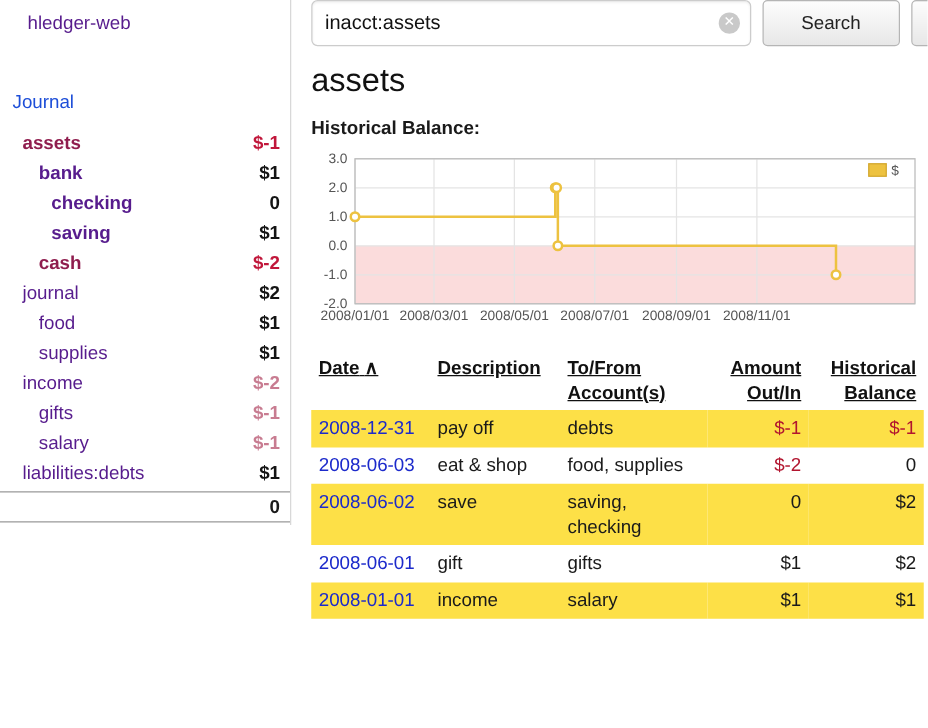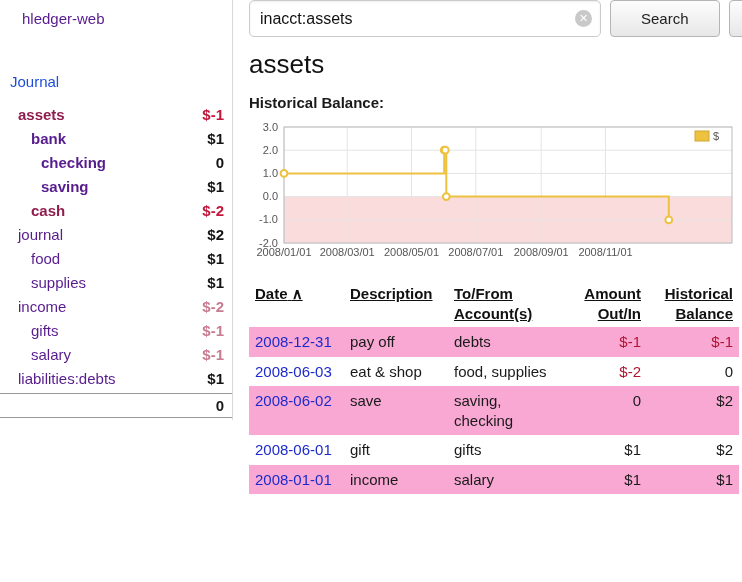--- a/index.html
+++ b/index.html
@@ -51,21 +51,21 @@
   }
   h2 { font-size: 26px; font-weight: normal; margin: 12px 0 14px; color: #111; }
   .chart-label { font-weight: bold; margin: 10px 0 8px; }
   svg text.tick { font-size: 11px; fill: #555; }
 
   
   .register { border-collapse: collapse; table-layout: fixed; width: 490px; margin-top: 16px; }
   .register th { text-align: left; vertical-align: top; padding: 4px 6px; line-height: 1.3; color: #111; text-decoration: underline; }
   .register td { padding: 5px 6px; vertical-align: top; line-height: 1.3; }
   .register .num { text-align: right; }
-  .register tr.alt { background: #f9a8d4; }
+  .register tr.alt { background: #fde047; }
   .register a { color: #1c2acb; text-decoration: none; }
   .register td.neg { color: #b2152f; }
   .sort { font-weight: bold; }
 </style>
 </head>
 <body>
 
 <div class="app">
 
   <aside class="sidebar">

